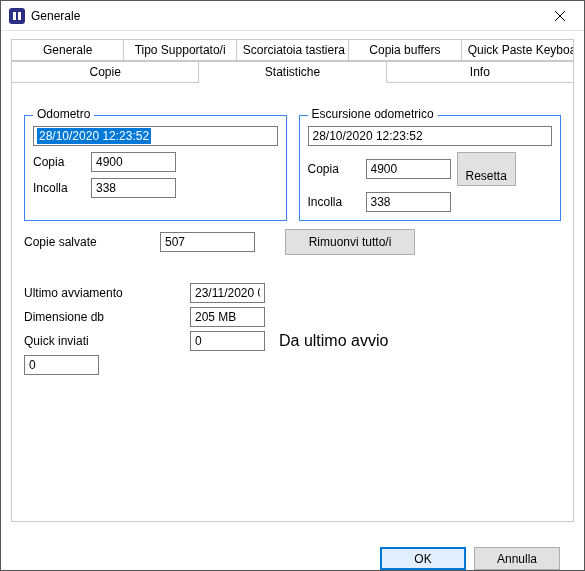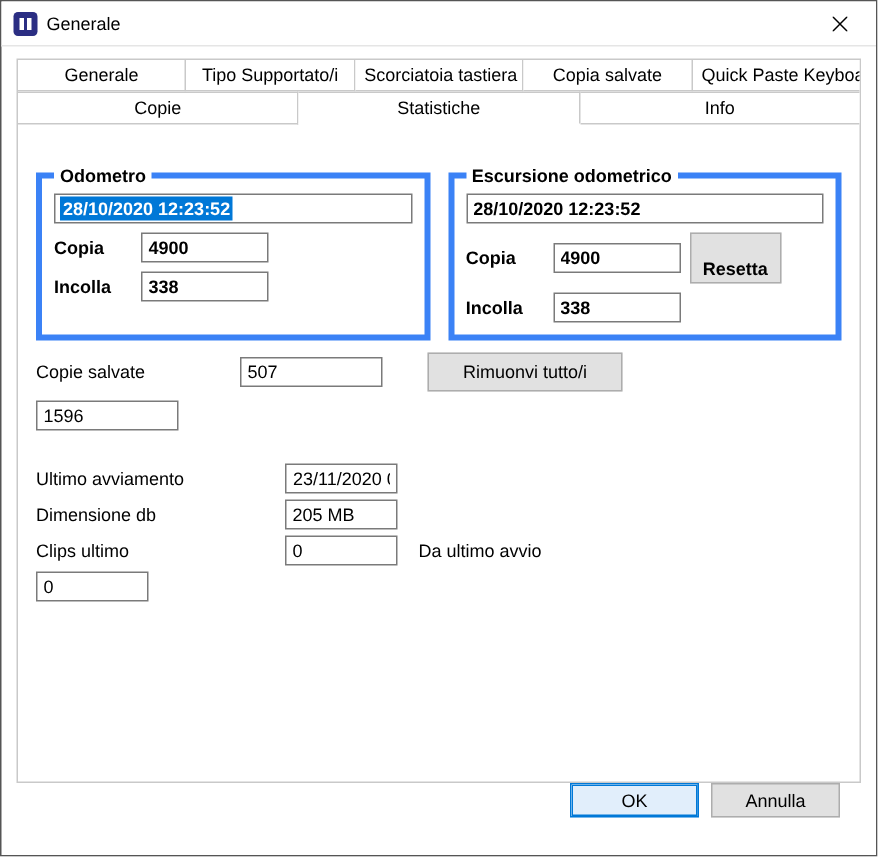--- a/index.html
+++ b/index.html
@@ -99,25 +99,24 @@
   .tab + .tab { border-left: none; }
 
   .tab-body {
     flex: 1;
     padding: 14px 12px 12px 12px;
     position: relative;
     border-top: none;
   }
 
   .fieldset {
-    border: 4px solid #3b82f6;
+    border: 1px solid #3b82f6;
     padding: 10px 8px 8px 8px;
     margin: 0;
     position: relative;
-    font-weight: bold;
   }
   .fieldset .legend {
     position: absolute;
     top: -9px;
     left: 8px;
     background: #fff;
     padding: 0 4px;
     font-size: 12px;
   }
   .top-row {
@@ -179,28 +178,28 @@
   .section .field .label { width: 140px; }
 
   .stats-grid {
     margin-top: 22px;
   }
   .stats-grid .field { margin-bottom: 4px; }
   .stats-grid .label { width: 160px; }
   .stats-grid input.txt { width: 75px; }
   .stats-grid .wide-input { width: 230px; }
   .note {
-    font-size: 12px;
+    font-size: 16px;
     margin-left: 8px;
   }
 
   .footer {
     height: 48px;
     display: flex;
-    align-items: flex-start;
+    align-items: flex-end;
     justify-content: flex-end;
     gap: 8px;
     padding: 0 14px;
     border-top: none;
   }
   .footer .btn { width: 86px; height: 23px; }
   .footer .btn.primary {
     border: 1px solid #0078d7;
     box-shadow: inset 0 0 0 1px #0078d7;
     background: #e1eefb;
@@ -229,21 +228,21 @@
 
   <div class="client">
 
     <div class="tabs-wrap">
 
       <div class="tabstrip" style="flex-direction:column;">
         <div class="row row-top">
           <div class="tab">Generale</div>
           <div class="tab">Tipo Supportato/i</div>
           <div class="tab">Scorciatoia tastiera</div>
-          <div class="tab">Copia salvate</div>
+          <div class="tab">Copia buffers</div>
           <div class="tab">Quick Paste Keyboard</div>
         </div>
         <div class="row row-bot">
           <div class="tab">Copie</div>
           <div class="tab active">Statistiche</div>
           <div class="tab">Info</div>
         </div>
       </div>
 
       <div class="tab-body">
@@ -285,35 +284,34 @@
         </div>
 
         <div class="section">
           <div class="field">
             <span class="label label-wide" style="width:130px;">Copie salvate</span>
             <input class="txt" style="width: 95px;" value="507">
             <span style="width:18px;"></span>
             <button class="btn" style="width:130px;height:26px;">Rimuonvi tutto/i</button>
           </div>
           <div class="field">
-            <input class="txt" style="width: 95px;" value="1596">
           </div>
         </div>
 
         <div class="stats-grid">
           <div class="field">
             <span class="label">Ultimo avviamento</span>
             <input class="txt wide-input" value="23/11/2020 08:21:50  -  7.10.47 (D.H.M)" style="">
           </div>
           <div class="field">
             <span class="label">Dimensione db</span>
             <input class="txt" value="205 MB" style="">
           </div>
           <div class="field">
-            <span class="label">Clips ultimo</span>
+            <span class="label">Quick inviati</span>
             <input class="txt" value="0" style="">
             <span class="note">Da ultimo avvio</span>
           </div>
           <div class="field">
             <input class="txt" value="0" style="">
           </div>
         </div>
 
       </div>
     </div>

